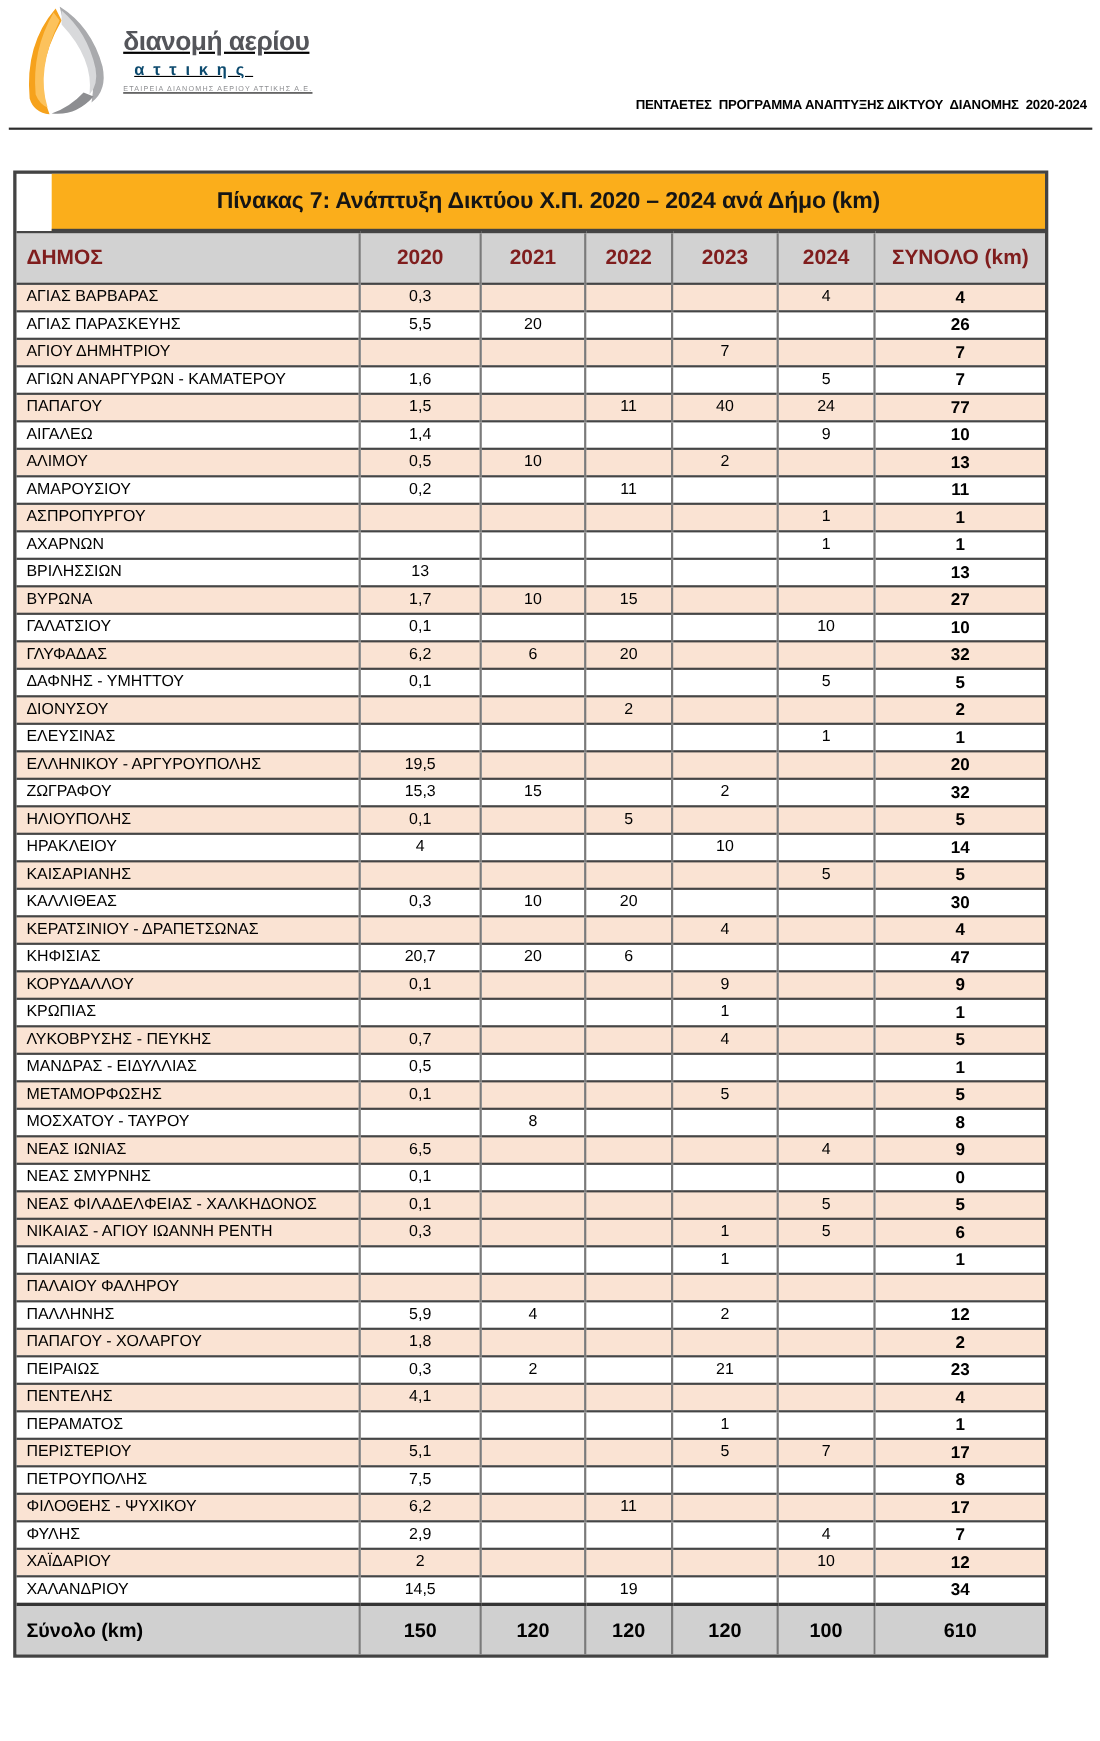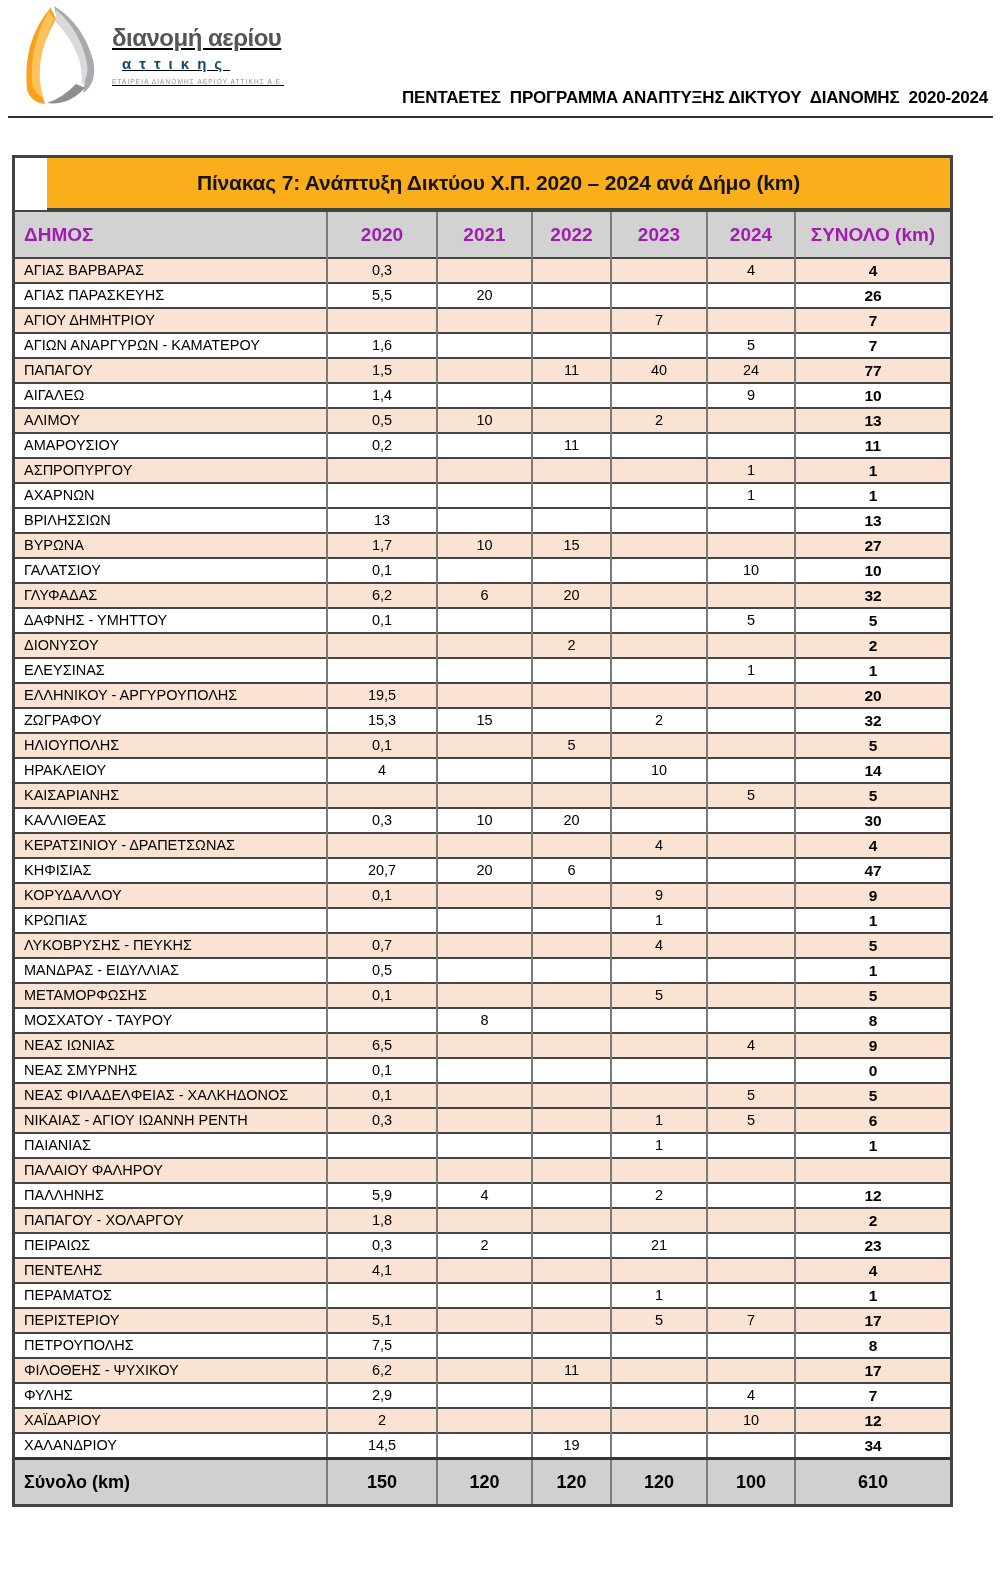--- a/index.html
+++ b/index.html
@@ -5,33 +5,33 @@
   html,body{margin:0;padding:0;background:#ffffff;}
   body{width:1000px;height:1583px;position:relative;font-family:"Liberation Sans",sans-serif;color:#000;}
 
   
   .logo{position:absolute;left:10px;top:6px;display:flex;align-items:flex-start;text-decoration:underline;}
   .logo svg{width:92px;height:98px;display:block;}
   .logo-text{margin-left:10px;margin-top:20px;}
   .logo-name{font-size:24px;font-weight:bold;color:#54555a;letter-spacing:-0.5px;line-height:1;}
   .logo-region{font-size:15px;font-weight:bold;color:#0c4a6e;letter-spacing:8px;margin-top:6px;margin-left:10px;line-height:1;}
   .logo-company{font-size:6.5px;color:#8f9093;letter-spacing:1.1px;margin-top:8px;line-height:1;}
-  .prog-title{position:absolute;top:88px;right:12px;font-size:17px;font-weight:bold;letter-spacing:-0.2px;white-space:pre;color:#000;}
+  .prog-title{position:absolute;top:88px;right:12px;font-size:12px;font-weight:bold;letter-spacing:-0.2px;white-space:pre;color:#000;}
   .header-rule{position:absolute;top:116px;left:8px;width:985px;height:0;border-top:2px solid #2d2d2d;}
 
   
   .tblwrap{position:absolute;top:155px;left:12px;width:941px;border:3px solid #434343;box-sizing:border-box;background:#fff;}
   .titlebar{height:50px;background:#fbae1b;border-bottom:2px solid #434343;display:flex;align-items:center;justify-content:center;margin-left:32px;}
   .titlebar span{font-size:21px;font-weight:bold;color:#151515;letter-spacing:-0.2px;}
   table{width:100%;border-collapse:collapse;table-layout:fixed;}
   col.c-name{width:312px;}col.c-y0{width:110px;}col.c-y1{width:95px;}
   col.c-y2{width:79px;}col.c-y3{width:96px;}col.c-y4{width:88px;}col.c-tot{width:155px;}
   th,td{border-left:2px solid #7a7a7a;border-top:2px solid #454545;padding:0;text-align:center;vertical-align:middle;overflow:hidden;white-space:nowrap;}
   th:first-child,td:first-child{border-left:none;}
-  thead th{height:45px;background:#d2d2d2;font-size:19px;font-weight:bold;color:#a21caf;}
+  thead th{height:45px;background:#d2d2d2;font-size:19px;font-weight:bold;color:#7f1d1d;}
   thead th.name,tbody td.name,tfoot td.name{text-align:left;padding-left:9px;}
   tbody td{height:23px;font-size:14.5px;line-height:1;}
   tbody tr.odd td{background:#fae3d3;}
   tbody tr.even td{background:#ffffff;}
   tbody td.tot{font-weight:bold;font-size:15.5px;}
   tbody td.hl{background-image:linear-gradient(#ffffff 2px,#fff100 2px calc(100% - 2px),#ffffff calc(100% - 2px));background-color:transparent !important;}
   tbody tr.even td.hl{background-color:transparent;}
   tfoot td{height:44px;background:#d0d0d0;font-size:18px;font-weight:bold;border-top:3px solid #353535;}
 </style>
 </head>

